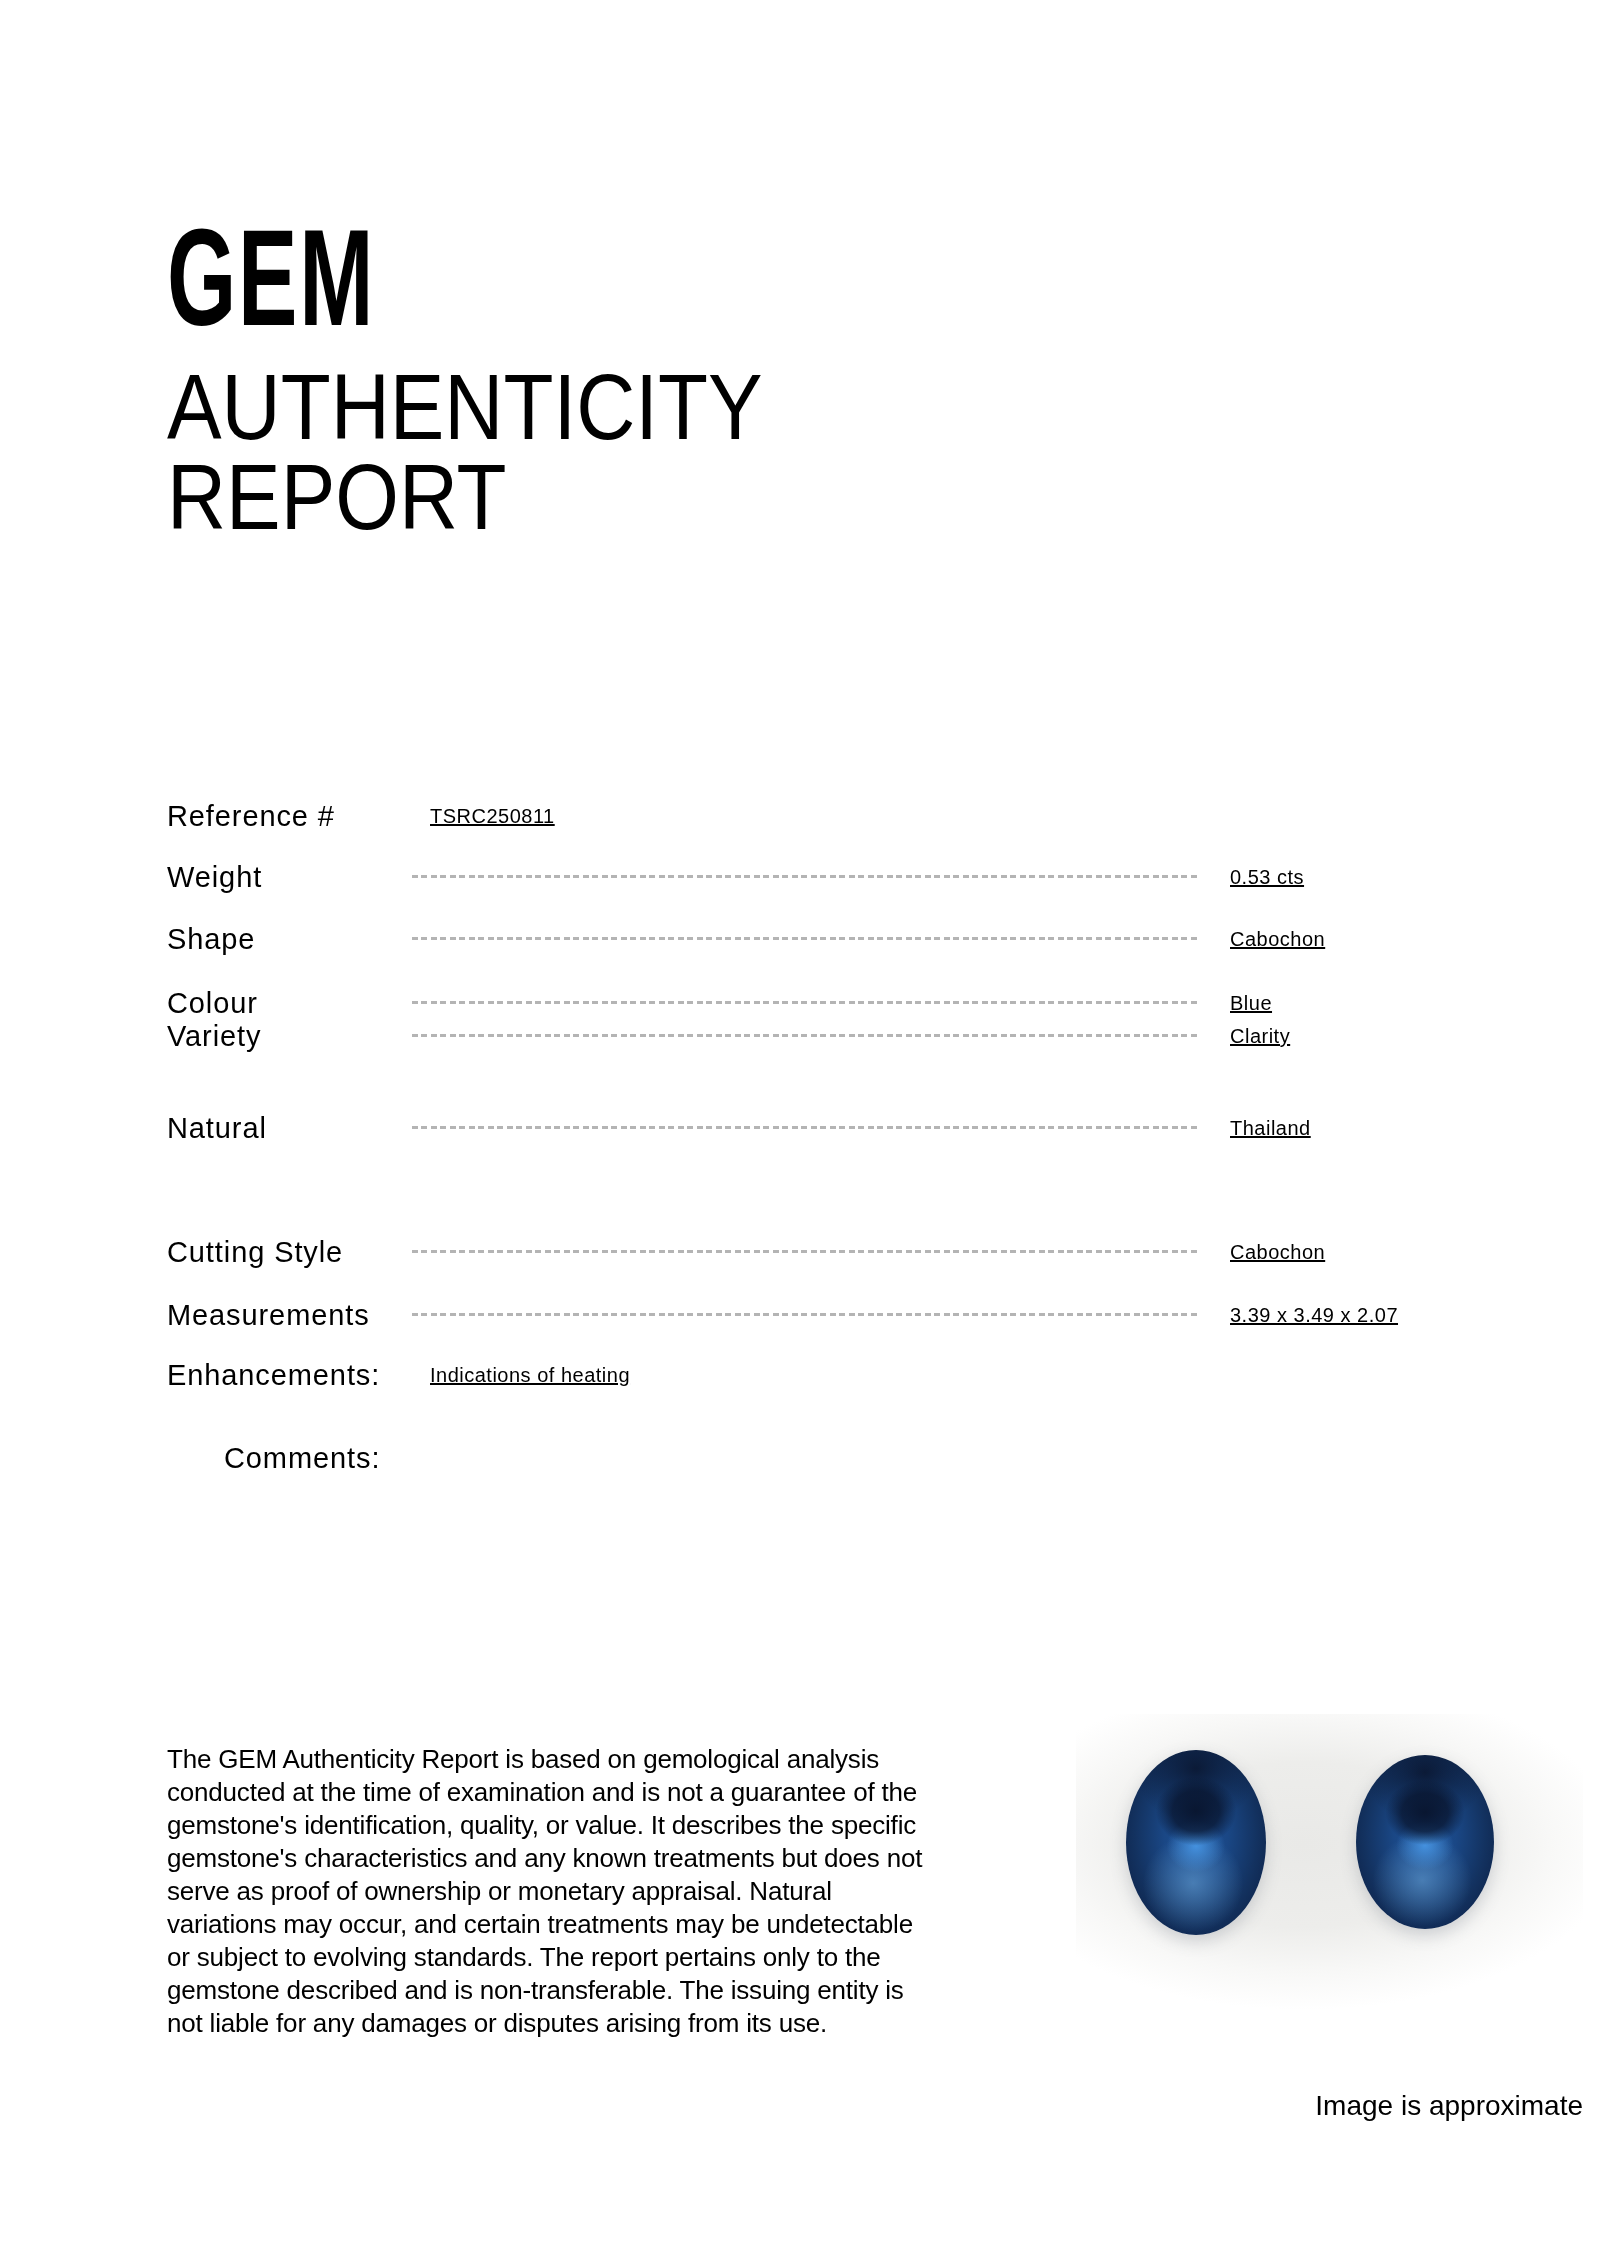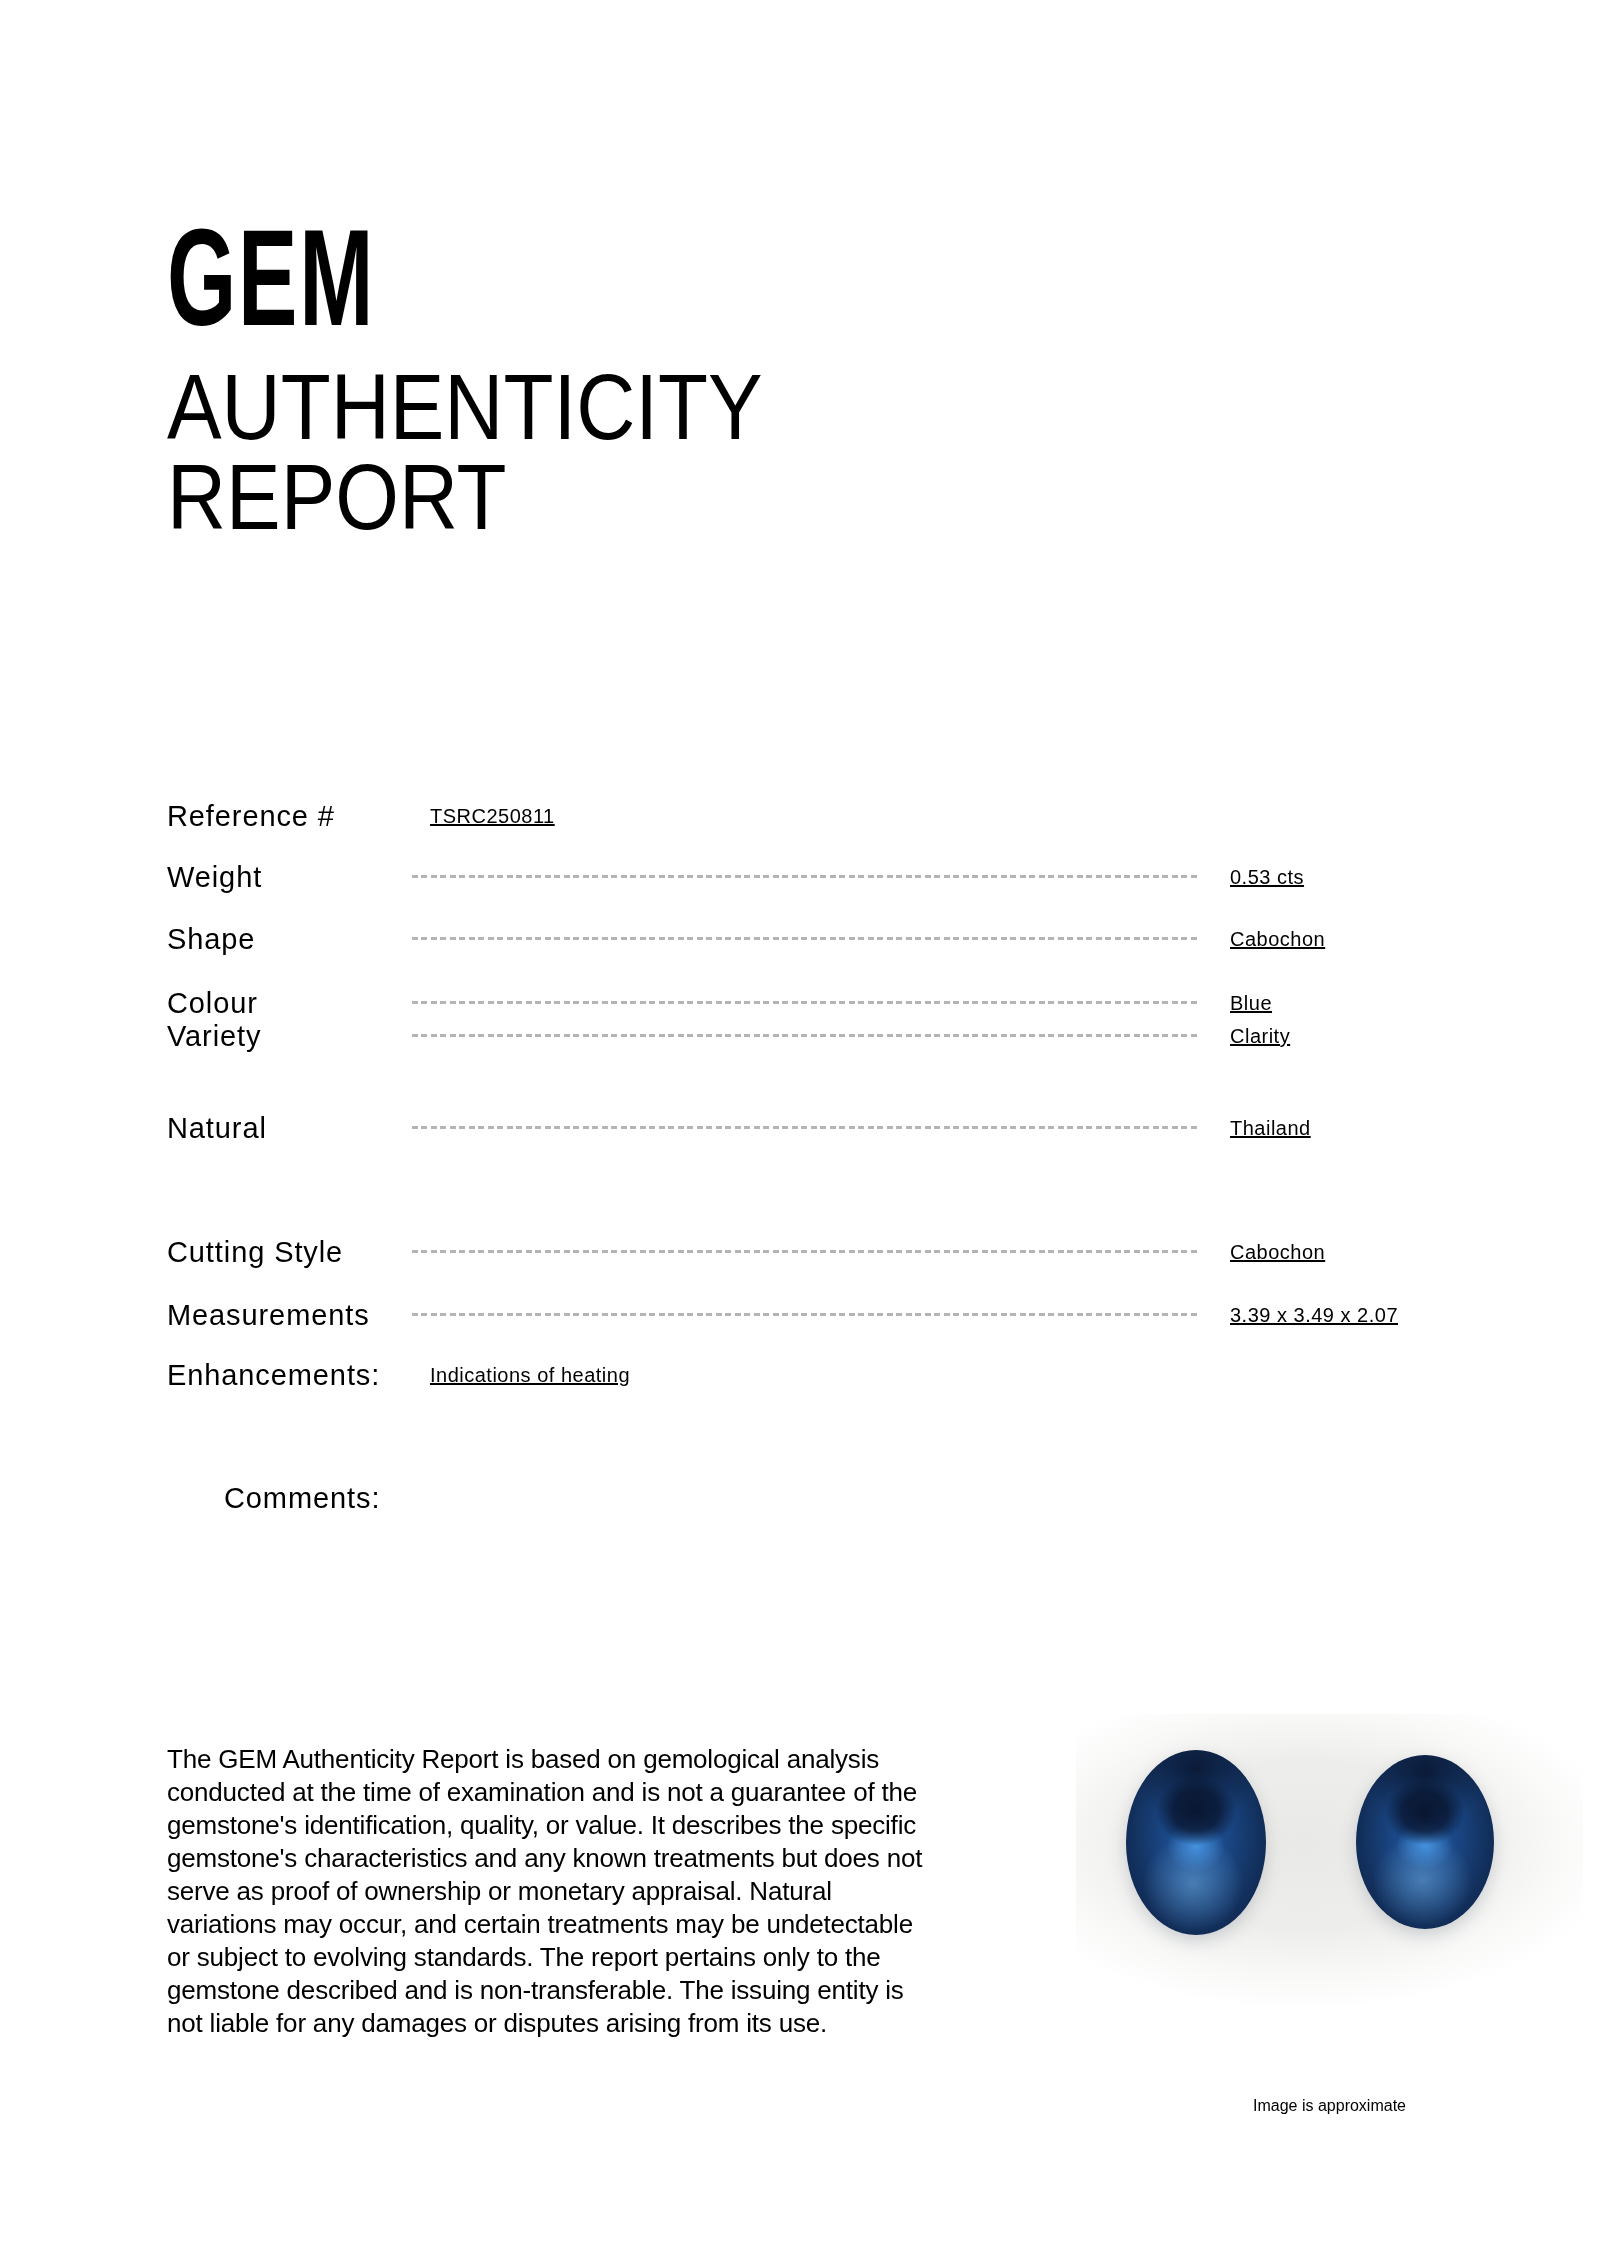--- a/index.html
+++ b/index.html
@@ -25,21 +25,21 @@
     transform:scaleX(0.88);transform-origin:0 0;
     white-space:nowrap;
   }
   .subtitle span{display:block;}
   
   .row{position:absolute;left:0;width:1622px;height:36px;}
   .row .label{
     position:absolute;left:167px;top:0;
     font-size:29px;line-height:36px;letter-spacing:0.9px;white-space:nowrap;text-align:center;
   }
-  .row.indent .label{left:224px;margin-top:40px;}
+  .row.indent .label{left:224px;}
   .row .leader{
     position:absolute;left:412px;top:16.3px;width:787px;height:2.7px;
     background:repeating-linear-gradient(90deg,#b4b4b4 0 5.9px,rgba(0,0,0,0) 5.9px 9.5px);
   }
   .row .value{
     position:absolute;top:0;
     font-size:20px;line-height:36px;letter-spacing:0.5px;white-space:nowrap;text-decoration:underline;
   }
   .row .value.near{left:430px;}
   .row .value.far{left:1230px;}
@@ -72,21 +72,21 @@
       radial-gradient(ellipse 30% 20% at 50% 52%, rgba(70,148,226,0.95) 0%, rgba(70,148,226,0) 70%),
       radial-gradient(ellipse 46% 34% at 48% 72%, rgba(110,170,220,0.55) 0%, rgba(110,170,220,0) 78%),
       radial-gradient(ellipse 64% 42% at 50% 10%, rgba(9,20,44,0.85) 0%, rgba(9,20,44,0) 70%),
       radial-gradient(ellipse at 50% 46%, #1d4f93 0%, #1a4785 32%, #133260 62%, #0d2248 85%, #0a1a38 100%);
     box-shadow:0 6.3px 16.3px rgba(90,100,115,0.25);
   }
   .gem.left{left:50px;top:36px;width:140px;height:185px;}
   .gem.right{left:280px;top:41px;width:138px;height:174px;}
   .photo-caption{
     position:absolute;left:1076px;top:2089px;width:507px;
-    text-align:center;font-size:16px;line-height:33px;letter-spacing:0;
+    text-align:right;font-size:28px;line-height:33px;letter-spacing:0;
     white-space:nowrap;
   }
 </style>
 </head>
 <body>
 
 <div class="page">
 
   <div class="title">GEM</div>
 

